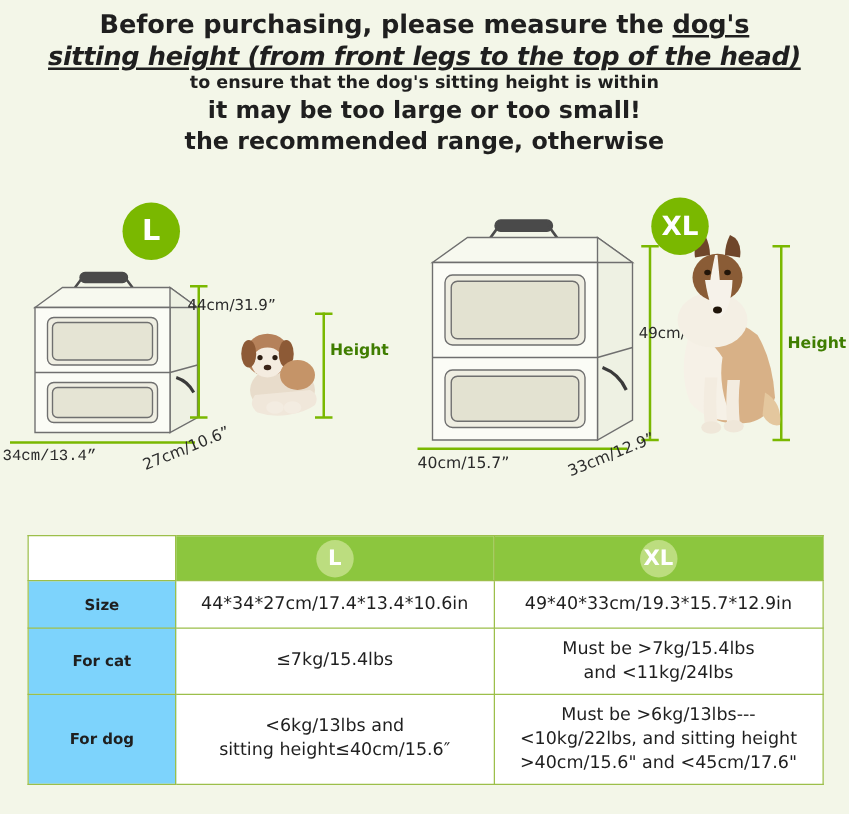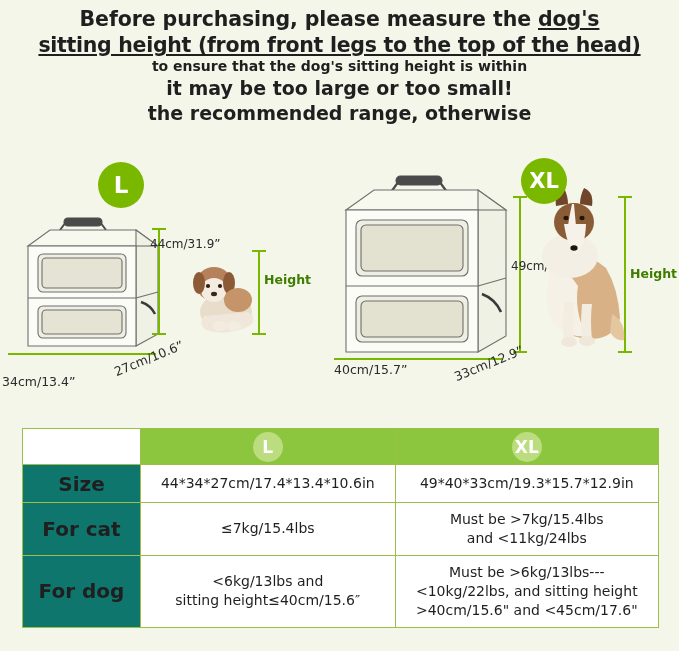--- a/index.html
+++ b/index.html
@@ -20,21 +20,21 @@
   .headline {
     position: absolute;
     top: 6px; left: 0; width: 679px;
     text-align: center;
     color: #1f1f1f;
     font-weight: bold;
     line-height: 1.28;
   }
   .hl-line { display: block; white-space: nowrap; }
   .hl1 { font-size: 20.5px; letter-spacing: -0.1px; }
-  .hl2 { font-size: 20.5px; letter-spacing: -0.3px; }
+  .hl2 { font-size: 20.5px; letter-spacing: -0.3px; font-style: italic; }
   .hl3 { font-size: 14px; }
   .hl4 { font-size: 19px; }
   .hl5 { font-size: 19px; }
   .u { text-decoration: underline; text-underline-offset: 2px; }
 
   
   .illus { position: absolute; top: 150px; left: 0; width: 679px; height: 262px; }
 
   .badge {
     position: absolute;
@@ -96,24 +96,24 @@
     height: 36px;
     position: relative;
   }
   .circ {
     display: inline-flex; align-items: center; justify-content: center;
     width: 30px; height: 30px; border-radius: 50%;
     background: #bcdd7f; color: #fff; font-weight: bold;
     font-size: 17px;
   }
   .rowlabel {
-    background: #0f766e;
+    background: #7dd3fc;
     color: #fff;
     font-weight: bold;
-    font-size: 20px;
+    font-size: 12px;
     width: 118px;
   }
   .cellval {
     font-size: 13.5px;
     line-height: 1.35;
     padding: 7px 6px;
   }
   .cellval.big { font-size: 14px; }
   .r-size td { height: 38px; }
   .r-cat td { height: 50px; }
@@ -162,21 +162,21 @@
         <path d="M128 92 L150 86"></path>
       </svg>
     </div>
 
     <div class="hmark" style="left:158px; top:78px; width:1.6px; height:106px;"></div>
     <div class="hmark" style="left:152px; top:78px; width:14px; height:1.6px;"></div>
     <div class="hmark" style="left:152px; top:183px; width:14px; height:1.6px;"></div>
     <div class="dim" style="left:150px; top:88px; width:16px; line-height:1.05; white-space:normal; text-align:center; font-size:12px;">44cm/31.9”</div>
 
     <div class="hmark" style="left:8px; top:203px; width:148px; height:1.6px;"></div>
-    <div class="dim" style="left:2px; top:224px;">34cm/13.4”</div>
+    <div class="dim" style="left:2px; top:208px;font-family:Liberation Mono, monospace;">34cm/13.4”</div>
     <div class="dim" style="left:112px; top:215px; transform: rotate(-22deg); transform-origin:left top;">27cm/10.6”</div>
 
     <div class="hmark" style="left:258px; top:100px; width:1.6px; height:84px;"></div>
     <div class="hmark" style="left:252px; top:100px; width:14px; height:1.6px;"></div>
     <div class="hmark" style="left:252px; top:183px; width:14px; height:1.6px;"></div>
     <div class="height-label" style="left:264px; top:122px;">Height</div>
 
     <div class="dog" style="left:190px; top:100px; width:68px; height:84px;">
       <svg width="68" height="84" viewBox="0 0 68 84">
         <ellipse cx="36" cy="62" rx="26" ry="19" fill="#e8dccb"></ellipse>

